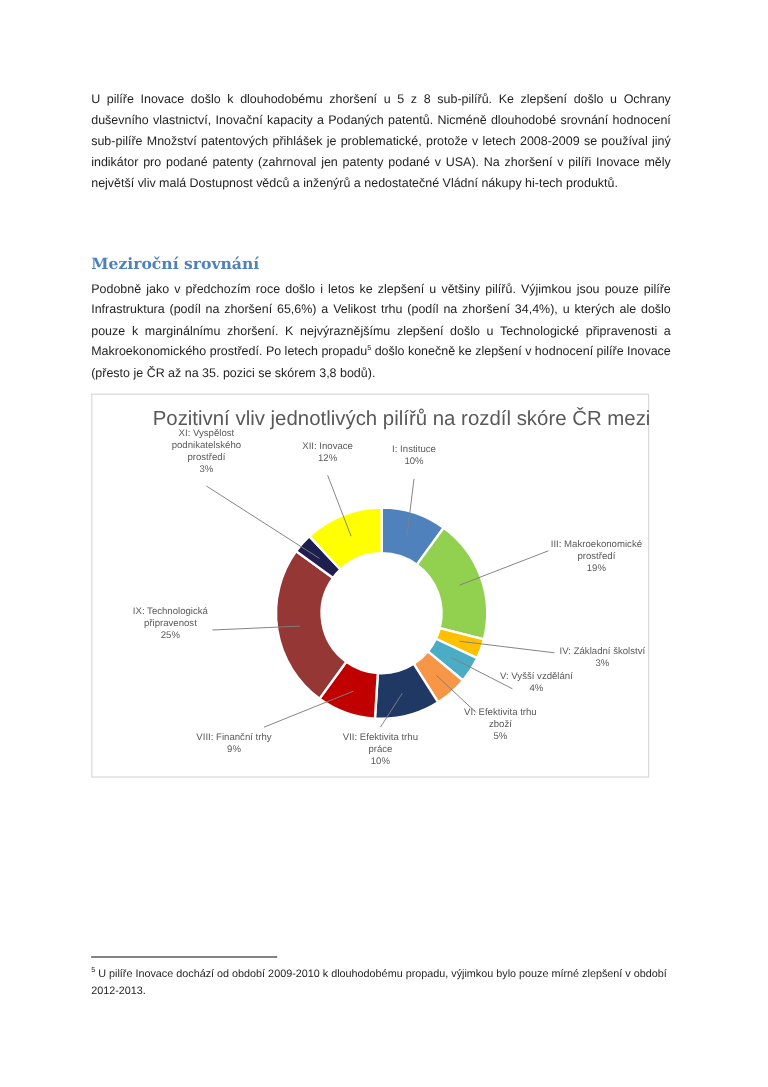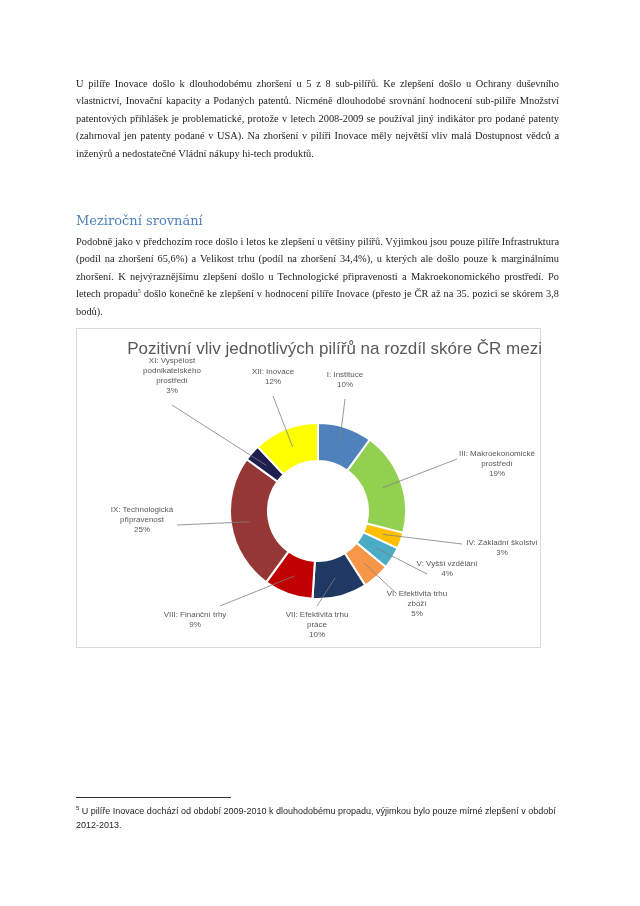--- a/index.html
+++ b/index.html
@@ -1,22 +1,22 @@
 <!DOCTYPE html>
 <html><head>
 <meta charset="utf-8">
 <style>
   html, body { margin: 0; padding: 0; background: #ffffff; }
   body { width: 640px; height: 906px; position: relative; overflow: hidden;
          font-family: "Liberation Sans", sans-serif; color: #1f1f1f; }
   .para { position: absolute; left: 76px; width: 483px; font-size: 10.4px; line-height: 17.4px;
-          text-align: justify; margin: 0; font-family: Liberation Serif, serif; }
+          text-align: justify; margin: 0; }
   #p1 { top: 75px; }
   #heading { position: absolute; left: 76px; top: 213px; font-family: "DejaVu Serif", serif;
-             font-weight: normal; font-size: 13px; color: #4f81bd; margin: 0; }
+             font-weight: bold; font-size: 13px; color: #4f81bd; margin: 0; }
   #p2 { top: 233px; }
   sup { font-size: 6px; line-height: 0; }
   #chart-box { position: absolute; left: 76px; top: 328px; width: 465px; height: 320px;
                border: 1px solid #d9d9d9; box-sizing: border-box; background: #fff; }
   #chart-title { position: absolute; left: 0; top: 10px; width: 465px; text-align: right;
                  font-family: "Liberation Sans", sans-serif; font-size: 17px; line-height: 20px;
                  color: #595959; margin: 0; }
   #chart-svg { position: absolute; left: 0; top: 0; }
   .lbl { font-family: "Liberation Sans", sans-serif; font-size: 8px; fill: #595959; }
   #fn-rule { position: absolute; left: 76px; top: 797px; width: 155px; height: 1px; background: #333; }

